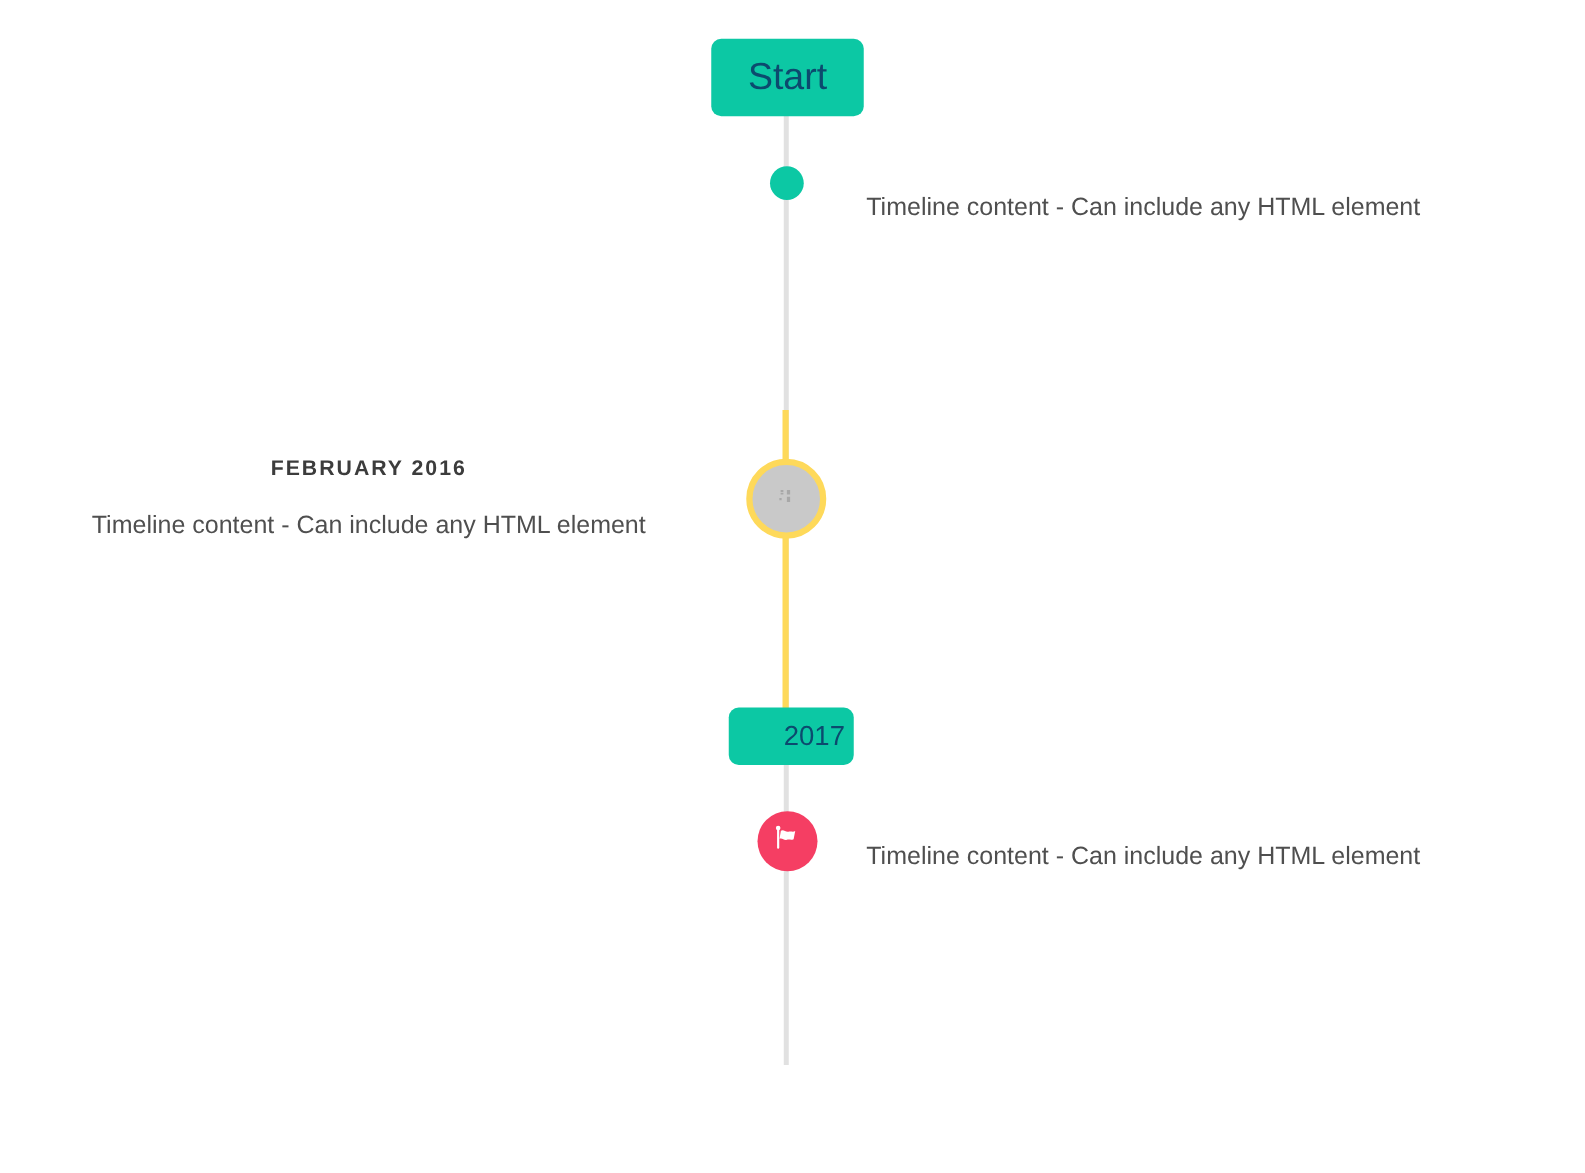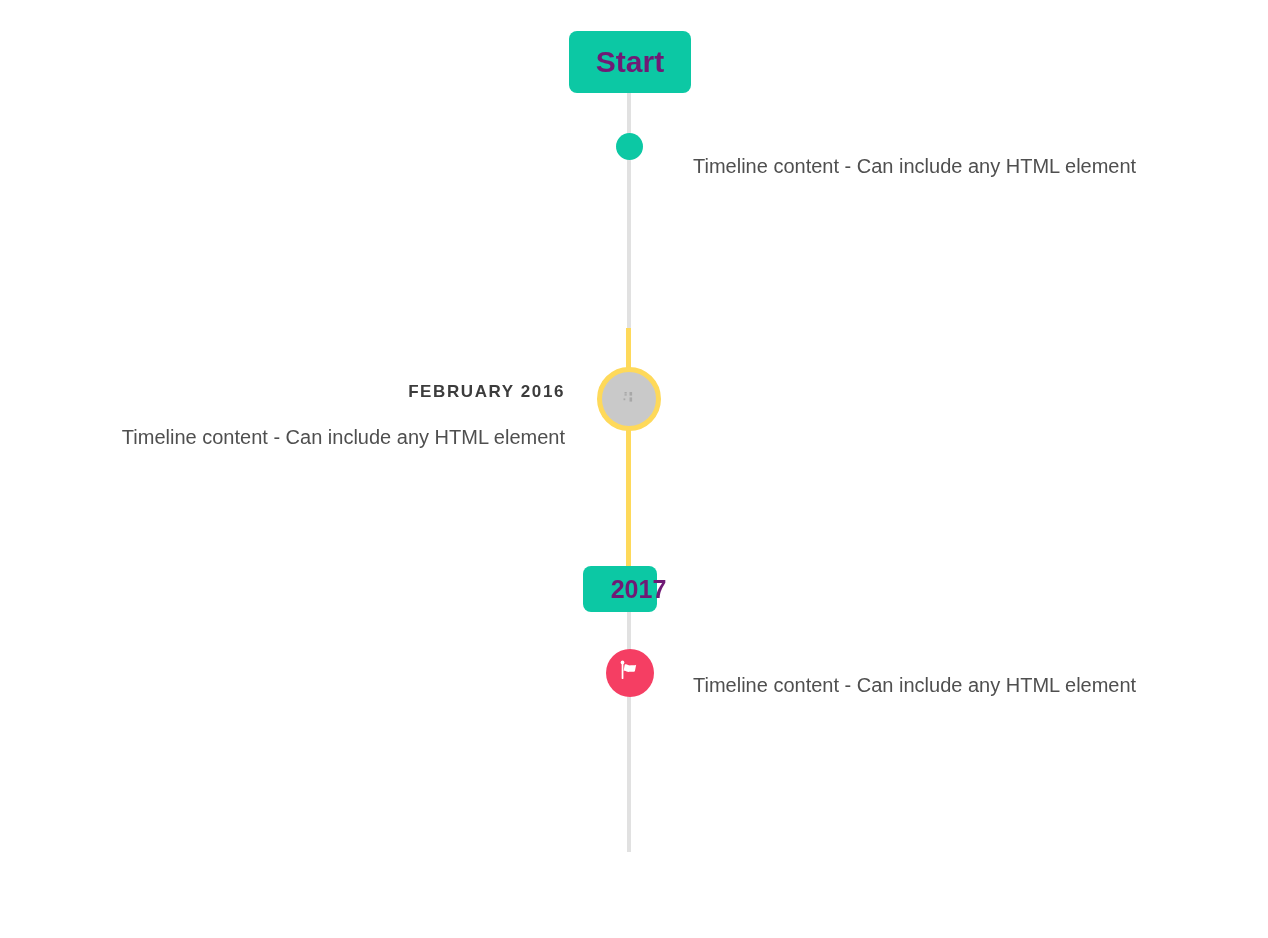--- a/index.html
+++ b/index.html
@@ -34,28 +34,28 @@
     position:absolute;
     left:626px; top:328px;
     width:5px; height:239px;
     background:var(--yellow);
     z-index:1;
   }
   
   .badge{
     position:absolute;
     background:var(--teal);
-    color:#701a75;
+    color:#0c4a6e;
     border-radius:8px;
     display:flex;align-items:center;justify-content:center;
     z-index:3;
-    font-weight:700;
+    font-weight:400;
   }
   .badge-start{left:569px; top:31px;  width:122px; height:62px; font-size:30px;}
-  .badge-year {left:583px; top:566px; width:74px;  height:46px; font-size:25px;padding-left:37px;}
+  .badge-year {left:583px; top:566px; width:100px;  height:46px; font-size:22px;padding-left:37px;}
   .badge-end  {left:576px; top:849px; width:106px; height:61px; font-size:30px;}
   
   .marker-dot{
     position:absolute;
     left:616px; top:133px;
     width:27px; height:27px;
     border-radius:50%;
     background:var(--teal);
     z-index:2;
   }
@@ -81,21 +81,21 @@
   }
   
   .entry{
     position:absolute;
     width:540px;
     z-index:1;
   }
   .entry-right{left:693px; text-align:left;}
   .entry-left{right:703px; text-align:right;}
   .entry-1{top:131px;}
-  .entry-2{top:381px;}
+  .entry-2{top:364px;text-align:center;}
   .entry-3{top:650px;}
   .entry-title{
     font-size:17px;
     font-weight:700;
     letter-spacing:1.6px;
     color:var(--heading-text);
     line-height:21px;
   }
   .entry-body{
     margin-top:11px;

